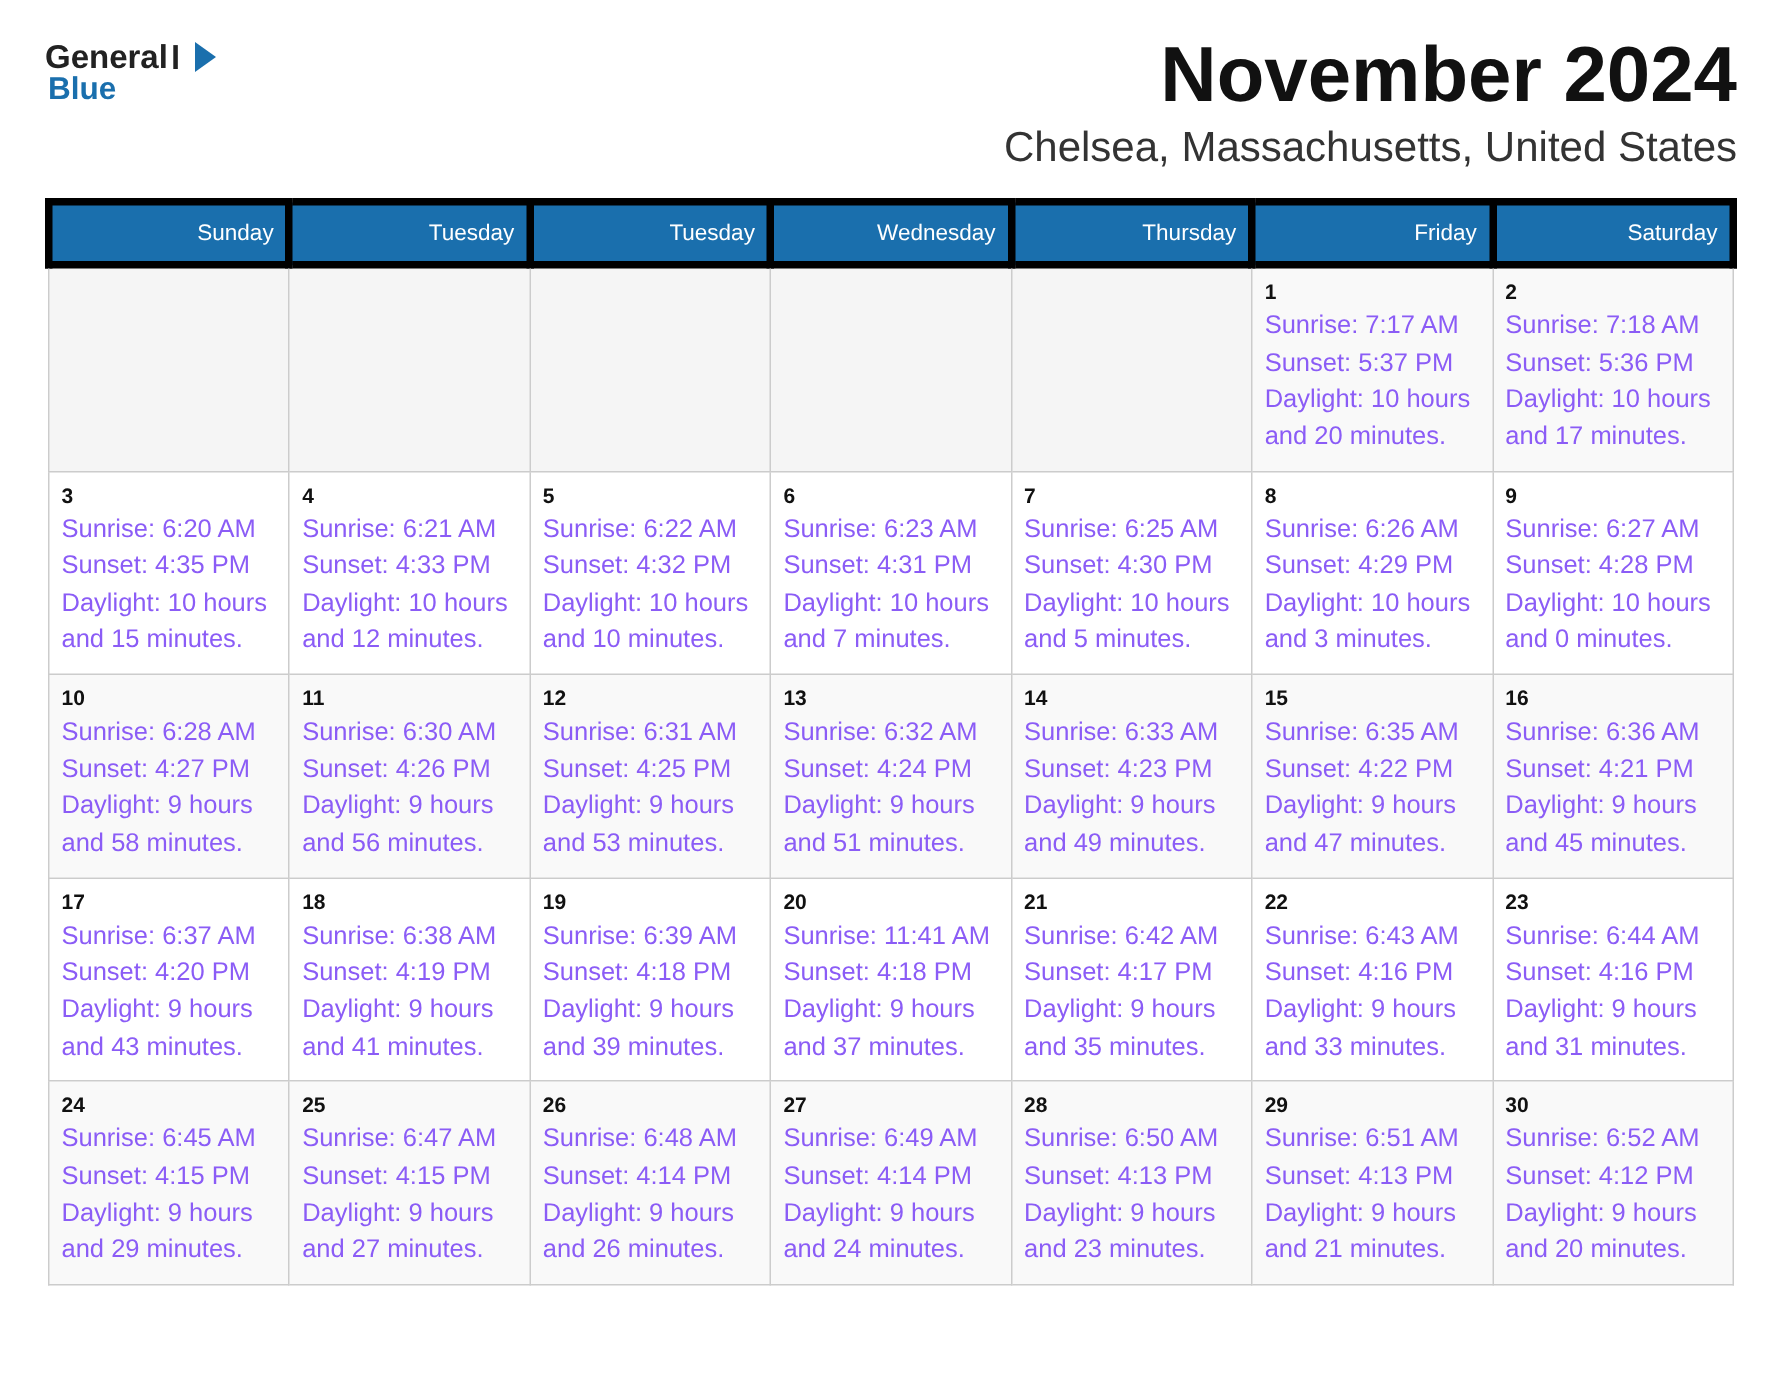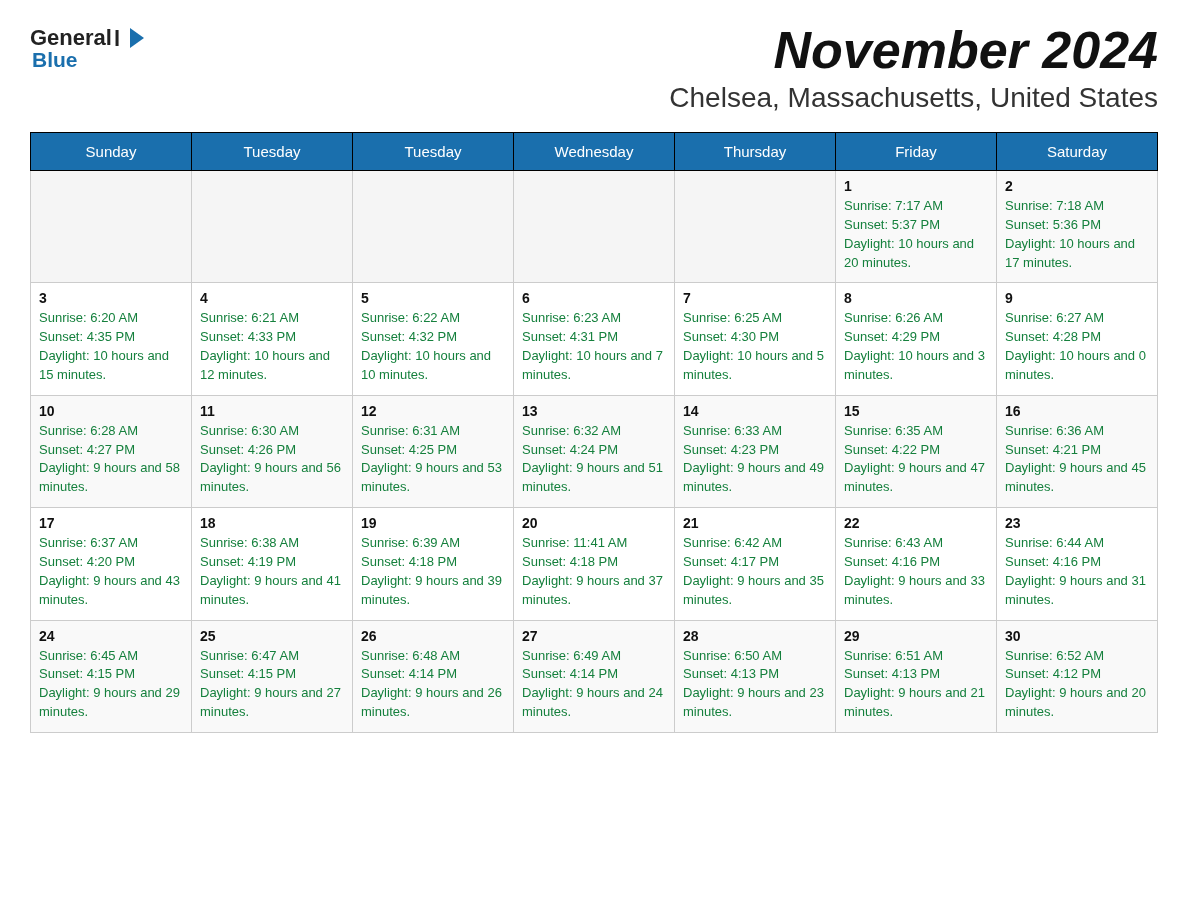--- a/index.html
+++ b/index.html
@@ -40,62 +40,61 @@
       margin-left: 2px;
     }
     #title-block {
       text-align: right;
     }
     #title-block .month-year {
       font-size: 52px;
       font-weight: bold;
       color: #111;
       line-height: 1;
-      font-style: italic;
     }
     #title-block .location {
       font-size: 28px;
       color: #333;
       margin-top: 6px;
     }
     table {
       width: 100%;
       border-collapse: collapse;
       table-layout: fixed;
     }
     thead th {
       background: #1a6fad;
       color: #fff;
       padding: 10px 8px;
       font-size: 15px;
       font-weight: normal;
-      text-align: center;
-      border: 1px solid #000000;
+      text-align: right;
+      border: 5px solid #000000;
     }
     tbody td {
       vertical-align: top;
       padding: 7px 8px 10px 8px;
       border: 1px solid #ccc;
       font-size: 12.5px;
       color: #222;
       height: 108px;
     }
     tbody tr td {
       background: #fff;
     }
     .day-num {
       font-size: 14px;
       font-weight: bold;
       color: #111;
       display: block;
       margin-bottom: 3px;
     }
     .day-info {
-      font-size: 13px;
-      color: #15803d;
+      font-size: 17px;
+      color: #8b5cf6;
       line-height: 1.45;
     }
     tbody tr:nth-child(odd) td {
       background: #f9f9f9;
     }
     tbody tr td:empty {
       background: #f5f5f5;
     }
   </style>
 </head>

